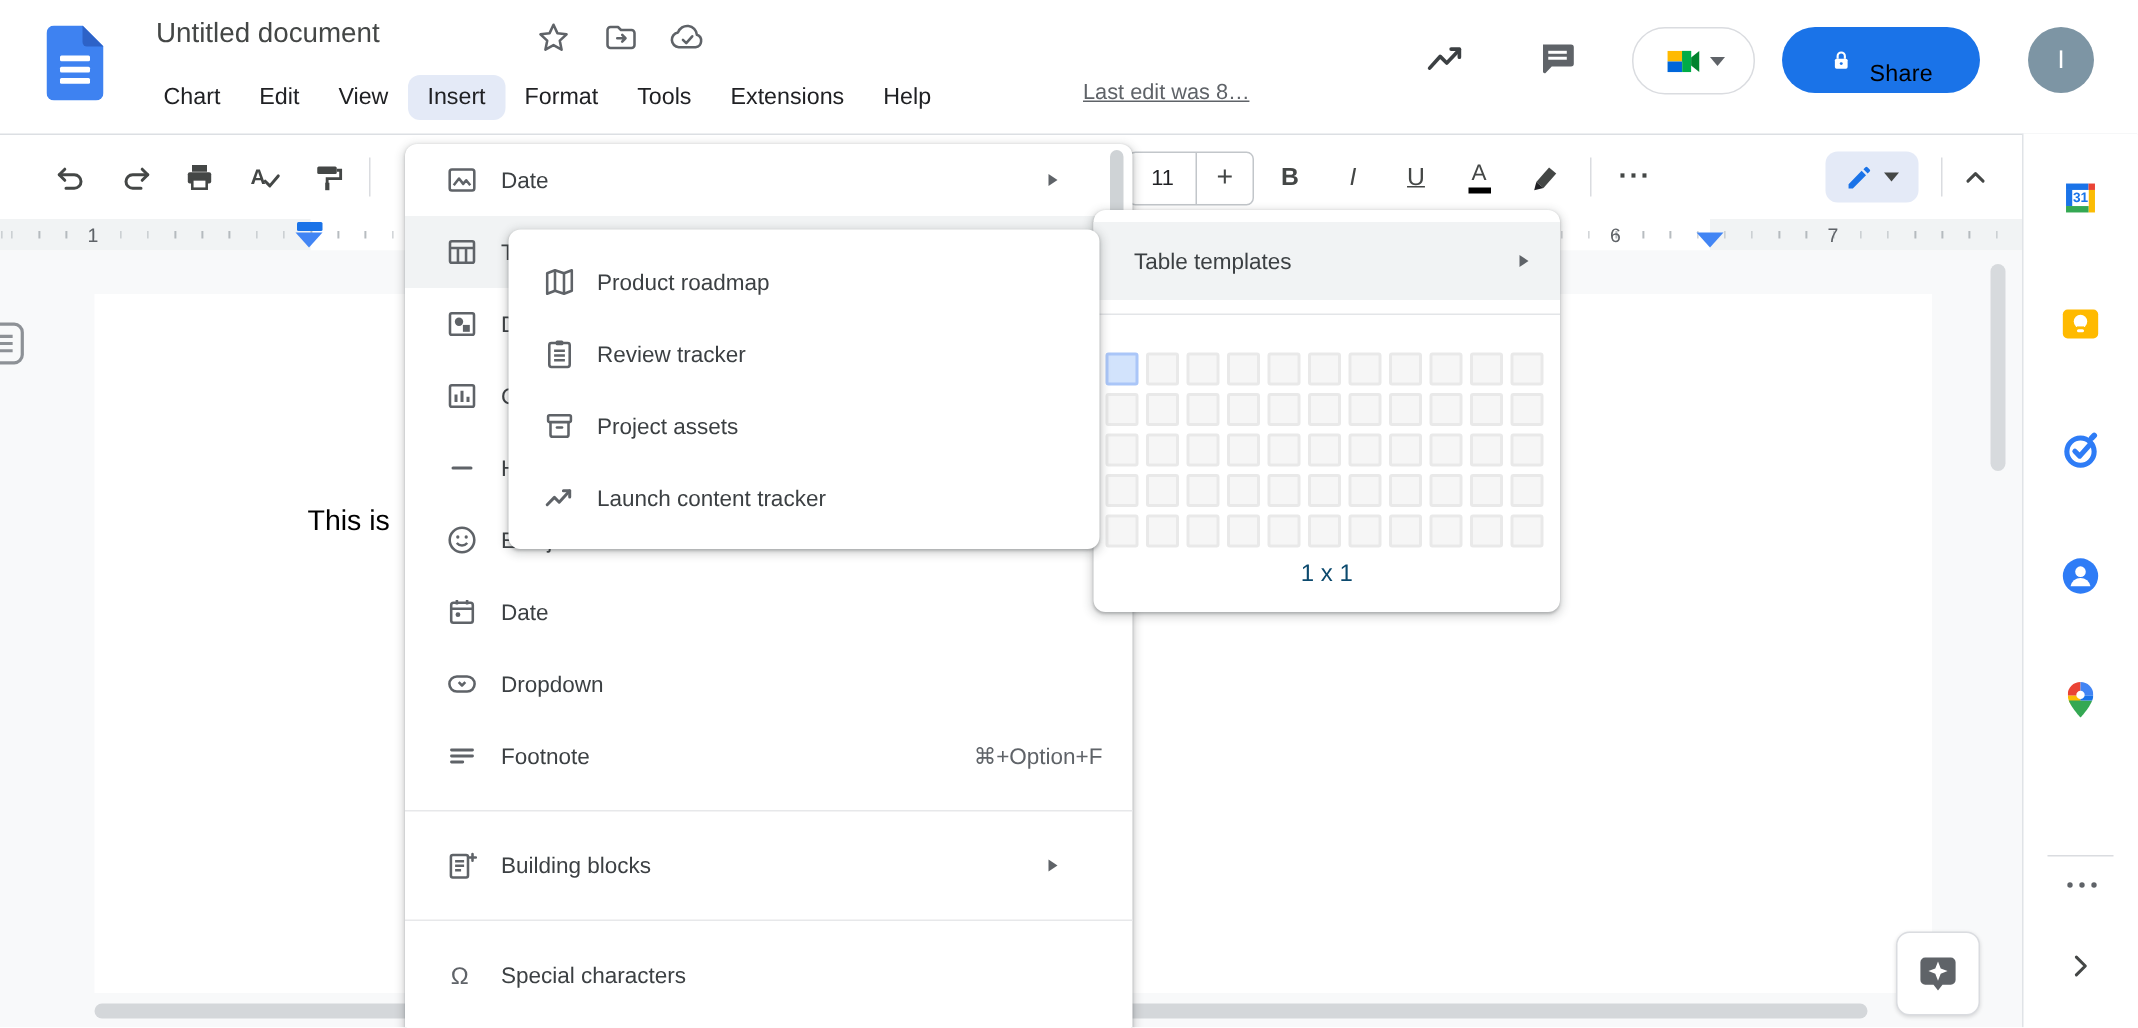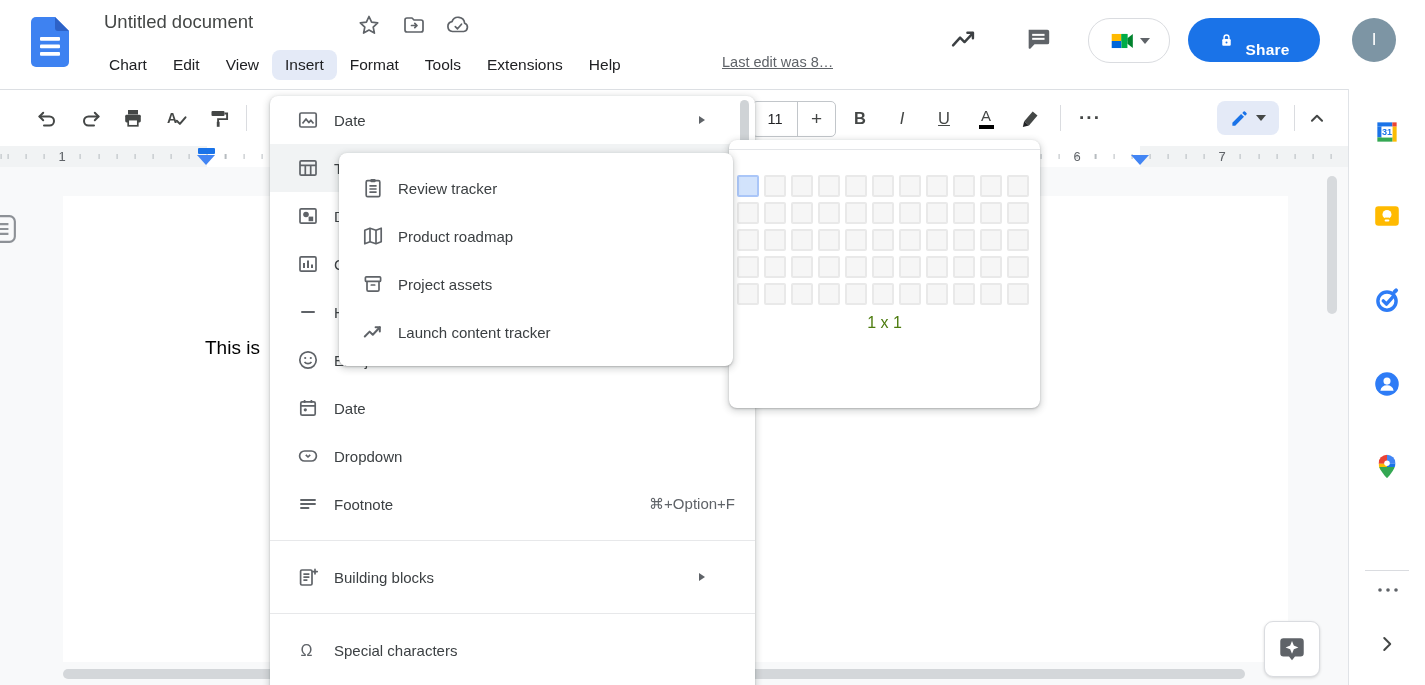--- a/index.html
+++ b/index.html
@@ -12,21 +12,21 @@
   .doc-title{position:absolute;left:104px;top:11px;font-size:18.5px;color:#444746;white-space:nowrap;}
   .title-ic{position:absolute;top:13px;width:24px;height:24px;color:#5f6368;cursor:pointer;}
   .star-ic{left:357px;} .folder-ic{left:402px;} .cloud-ic{left:445px;}
   .menubar{position:absolute;left:96px;top:50px;height:30px;display:flex;align-items:center;}
   .menubar .mb-item{padding:4px 13px;font-size:15.5px;color:#202124;border-radius:8px;cursor:pointer;line-height:22px;}
   .menubar .mb-item.active{background:var(--insert_pill,#e4eaf7);border-radius:8px 8px 8px 8px;}
   .last-edit{position:absolute;left:722px;top:54px;font-size:14.5px;color:#5f6368;text-decoration:underline;max-width:160px;overflow:hidden;text-overflow:ellipsis;white-space:nowrap;cursor:pointer;}
   .hdr-btn{position:absolute;top:25px;width:28px;height:28px;cursor:pointer;}
   .meet-pill{position:absolute;left:1088px;top:18px;width:80px;height:43px;border:1px solid #dadce0;border-radius:22px;display:flex;align-items:center;justify-content:center;gap:5px;cursor:pointer;background:#fff;}
   .share-btn{position:absolute;left:1188px;top:18px;width:132px;height:44px;border-radius:22px;background:var(--accent_blue,#1a73e8);display:flex;align-items:center;justify-content:center;gap:10px;cursor:pointer;}
-  .share-btn .share-label{color:#ffffff;font-size:15.5px;font-weight:700;letter-spacing:.2px;margin-top:20px;}
+  .share-btn .share-label{color:#000000;font-size:15.5px;font-weight:400;letter-spacing:.2px;margin-top:20px;}
   .avatar{position:absolute;left:1352px;top:18px;width:44px;height:44px;border-radius:50%;background:var(--avatar_bg,#7d95a4);color:#fff;display:flex;align-items:center;justify-content:center;font-size:17px;cursor:pointer;}
 
   
   .toolbar{position:absolute;left:0;top:90px;width:1425px;height:56px;background:#fff;}
   .tb-btn{position:absolute;top:11px;width:34px;height:34px;border-radius:4px;display:flex;align-items:center;justify-content:center;cursor:pointer;color:#444746;}
   .tb-sep{position:absolute;top:15px;width:1px;height:26px;background:#dadce0;}
   .fontsize-box{position:absolute;left:752px;top:11px;width:82px;height:34px;border:1px solid #c2c6ca;border-radius:5px;display:flex;align-items:stretch;overflow:hidden;background:#fff;}
   .fs-val{width:44px;display:flex;align-items:center;justify-content:center;font-size:14.5px;color:#202124;border-right:1px solid #c2c6ca;cursor:text;}
   .fs-plus{flex:1;display:flex;align-items:center;justify-content:center;font-size:19px;color:#444746;cursor:pointer;}
   .fmt-letter{font-size:16.5px;font-weight:600;color:#444746;}
@@ -76,21 +76,21 @@
 
   
   .grid-panel{position:absolute;left:729px;top:140px;width:311px;height:268px;background:#fff;border-radius:8px;box-shadow:0 2px 6px 2px rgba(60,64,67,.18),0 1px 2px rgba(60,64,67,.3);z-index:50;}
   .gp-header{margin-top:8px;height:52px;background:var(--hover_gray,#f1f3f4);display:flex;align-items:center;padding:0 21px 0 27px;cursor:pointer;}
   .gp-header .gp-label{font-size:15px;color:var(--menu_text,#3c4043);}
   .gp-header .marrow{margin-right:0;}
   .gp-divider{height:1px;background:#e3e5e8;margin-top:9px;}
   .size-grid{display:grid;grid-template-columns:repeat(11,22px);grid-auto-rows:22px;gap:5px;margin:25px 0 0 8px;width:292px;}
   .gcell{width:22px;height:22px;box-sizing:border-box;background:#f6f6f6;border:2px solid #e9e9e9;border-radius:2px;cursor:pointer;}
   .gcell.sel{background:var(--selected_cell,#d2e3fc);border-color:#aac6f8;}
-  .size-label{text-align:center;margin-top:9px;font-size:16px;color:#4d7c0f;}
+  .size-label{text-align:center;margin-top:9px;font-size:16px;color:#0c4a6e;}
 
   
   .templates-panel{position:absolute;left:339px;top:153px;width:394px;height:213px;background:#fff;border-radius:8px;box-shadow:0 2px 6px 2px rgba(60,64,67,.18),0 1px 2px rgba(60,64,67,.3);z-index:60;padding-top:11px;box-sizing:border-box;}
   .trow{height:48px;display:flex;align-items:center;padding-left:22px;cursor:pointer;}
   .trow .micon{margin-right:13px;}
 </style>
 </head>
 <body>
 
 <div id="app">
@@ -468,20 +468,24 @@
         <svg width="24" height="24" viewBox="0 0 24 24">
             <text x="4.5" y="18" font-size="16" fill="#5f6368" font-family="Liberation Sans, sans-serif">Ω</text>
           </svg>
       </span>
       <span class="mlabel">Special characters</span>
     </div>
     <div class="menu-scrollthumb"></div>
   </div>
 
   <div class="grid-panel">
+    <div class="gp-header">
+      <span class="gp-label">Table templates</span>
+      <span class="marrow"></span>
+    </div>
     <div class="gp-divider"></div>
     <div class="size-grid">
         <div class="gcell sel"></div>
         <div class="gcell"></div>
         <div class="gcell"></div>
         <div class="gcell"></div>
         <div class="gcell"></div>
         <div class="gcell"></div>
         <div class="gcell"></div>
         <div class="gcell"></div>
@@ -533,39 +537,39 @@
         <div class="gcell"></div>
         <div class="gcell"></div>
       </div>
     <div class="size-label">1 x 1</div>
   </div>
 
   <div class="templates-panel">
     <div class="trow">
       <span class="micon">
         <svg width="24" height="24" viewBox="0 0 24 24" fill="none" stroke="#5f6368" stroke-width="1.7" stroke-linejoin="round">
+            <path d="M3.8 6.2L9 4.2l6 2 5.2-2v13.6l-5.2 2-6-2-5.2 2z"></path>
+            <path d="M9 4.2v13.6M15 6.2v13.6"></path>
+          </svg>
+      </span>
+      <span class="mlabel">Product roadmap</span>
+    </div>
+    <div class="trow">
+      <span class="micon">
+        <svg width="24" height="24" viewBox="0 0 24 24" fill="none" stroke="#5f6368" stroke-width="1.7" stroke-linejoin="round">
             <rect x="5.2" y="4.6" width="13.6" height="16" rx="1.4"></rect>
             <rect x="9.4" y="3" width="5.2" height="3.2" rx="1" fill="#5f6368" stroke="none"></rect>
             <path d="M8.4 9.8h7.2M8.4 13h7.2M8.4 16.2h7.2"></path>
           </svg>
       </span>
       <span class="mlabel">Review tracker</span>
     </div>
     <div class="trow">
       <span class="micon">
         <svg width="24" height="24" viewBox="0 0 24 24" fill="none" stroke="#5f6368" stroke-width="1.7" stroke-linejoin="round">
-            <path d="M3.8 6.2L9 4.2l6 2 5.2-2v13.6l-5.2 2-6-2-5.2 2z"></path>
-            <path d="M9 4.2v13.6M15 6.2v13.6"></path>
-          </svg>
-      </span>
-      <span class="mlabel">Product roadmap</span>
-    </div>
-    <div class="trow">
-      <span class="micon">
-        <svg width="24" height="24" viewBox="0 0 24 24" fill="none" stroke="#5f6368" stroke-width="1.7" stroke-linejoin="round">
             <rect x="4.4" y="4.8" width="15.2" height="4.6" rx="1"></rect>
             <path d="M6 9.4v8.4a1.4 1.4 0 0 0 1.4 1.4h9.2a1.4 1.4 0 0 0 1.4-1.4V9.4"></path>
             <path d="M10.3 13h3.4" stroke-linecap="round"></path>
           </svg>
       </span>
       <span class="mlabel">Project assets</span>
     </div>
     <div class="trow">
       <span class="micon">
         <svg width="24" height="24" viewBox="0 0 24 24" fill="none" stroke="#5f6368" stroke-width="2" stroke-linecap="round" stroke-linejoin="round">

